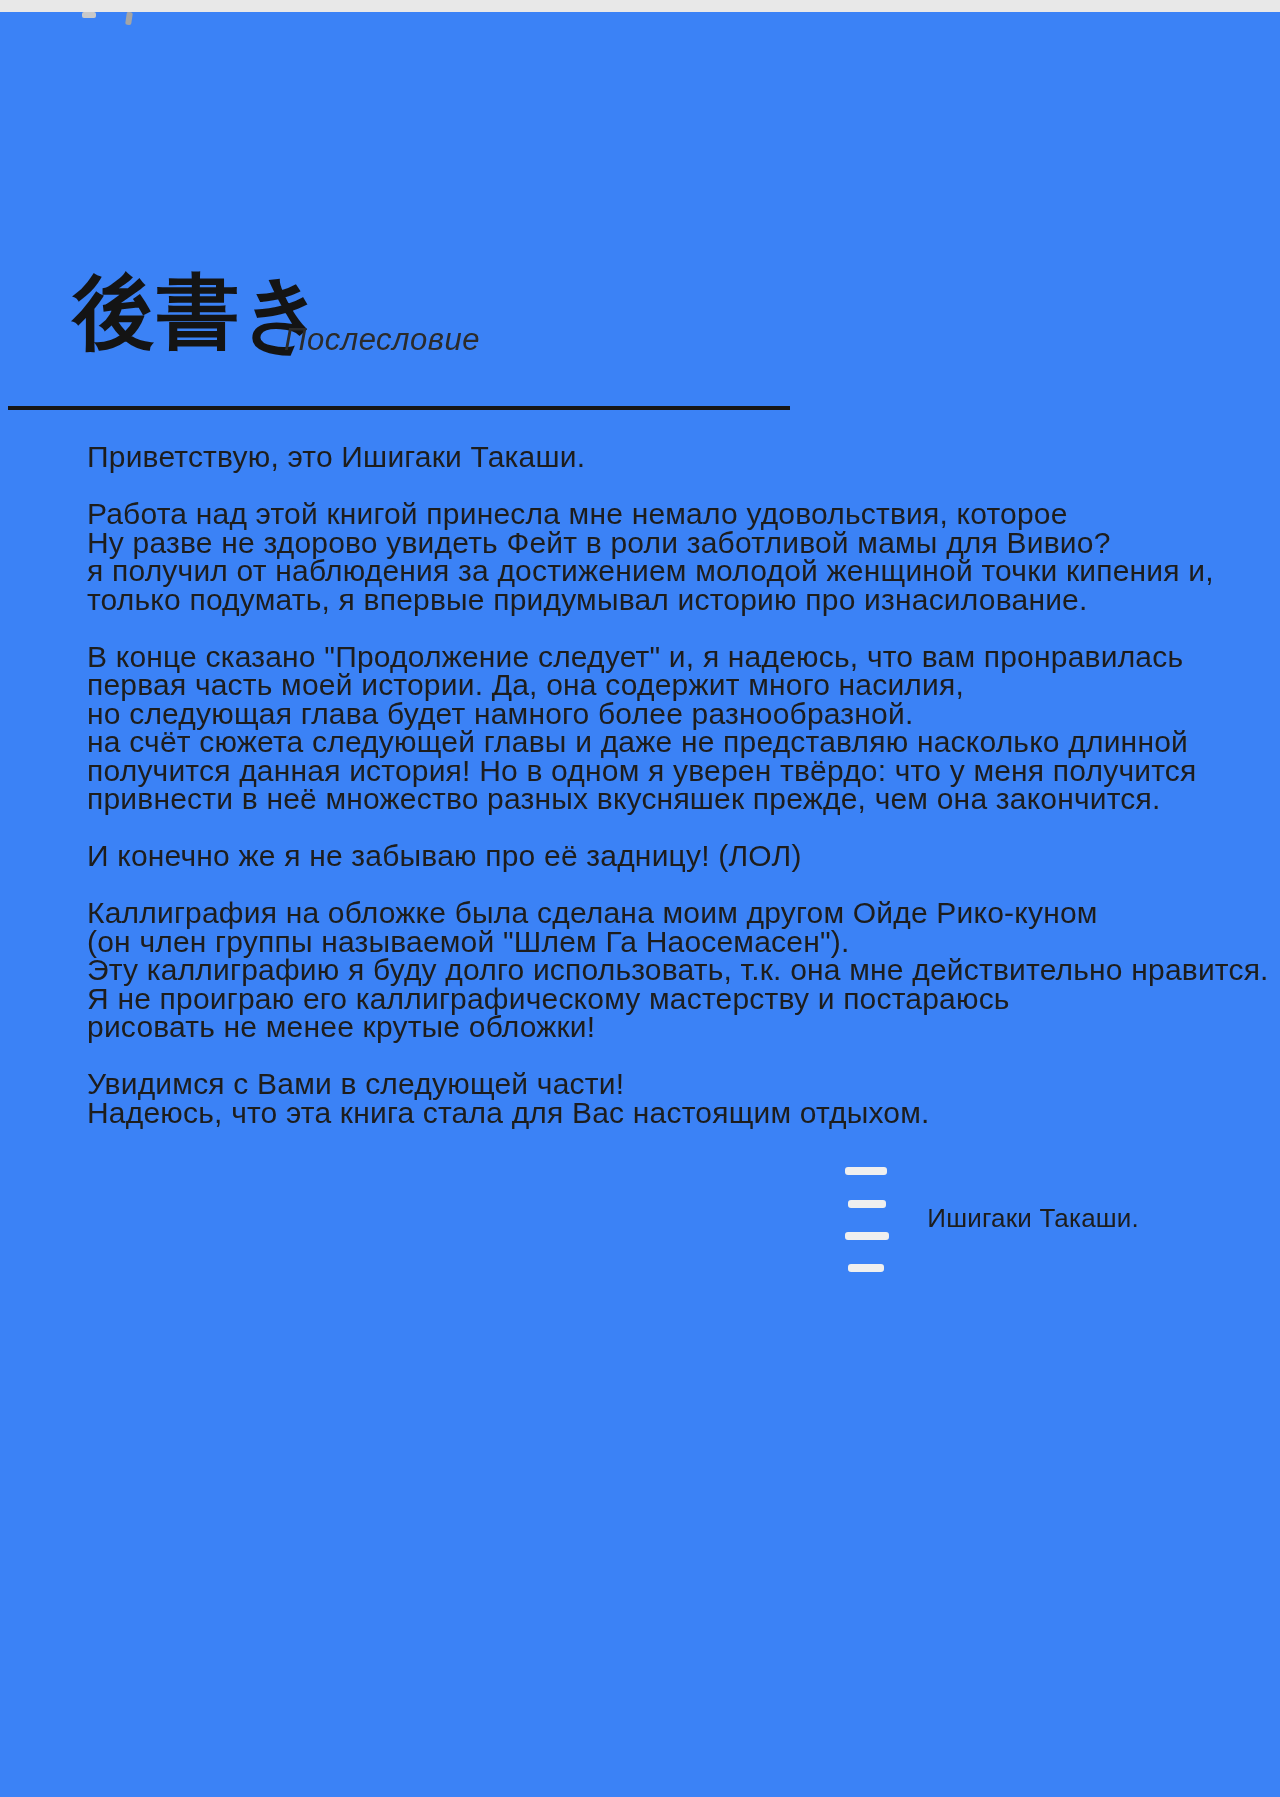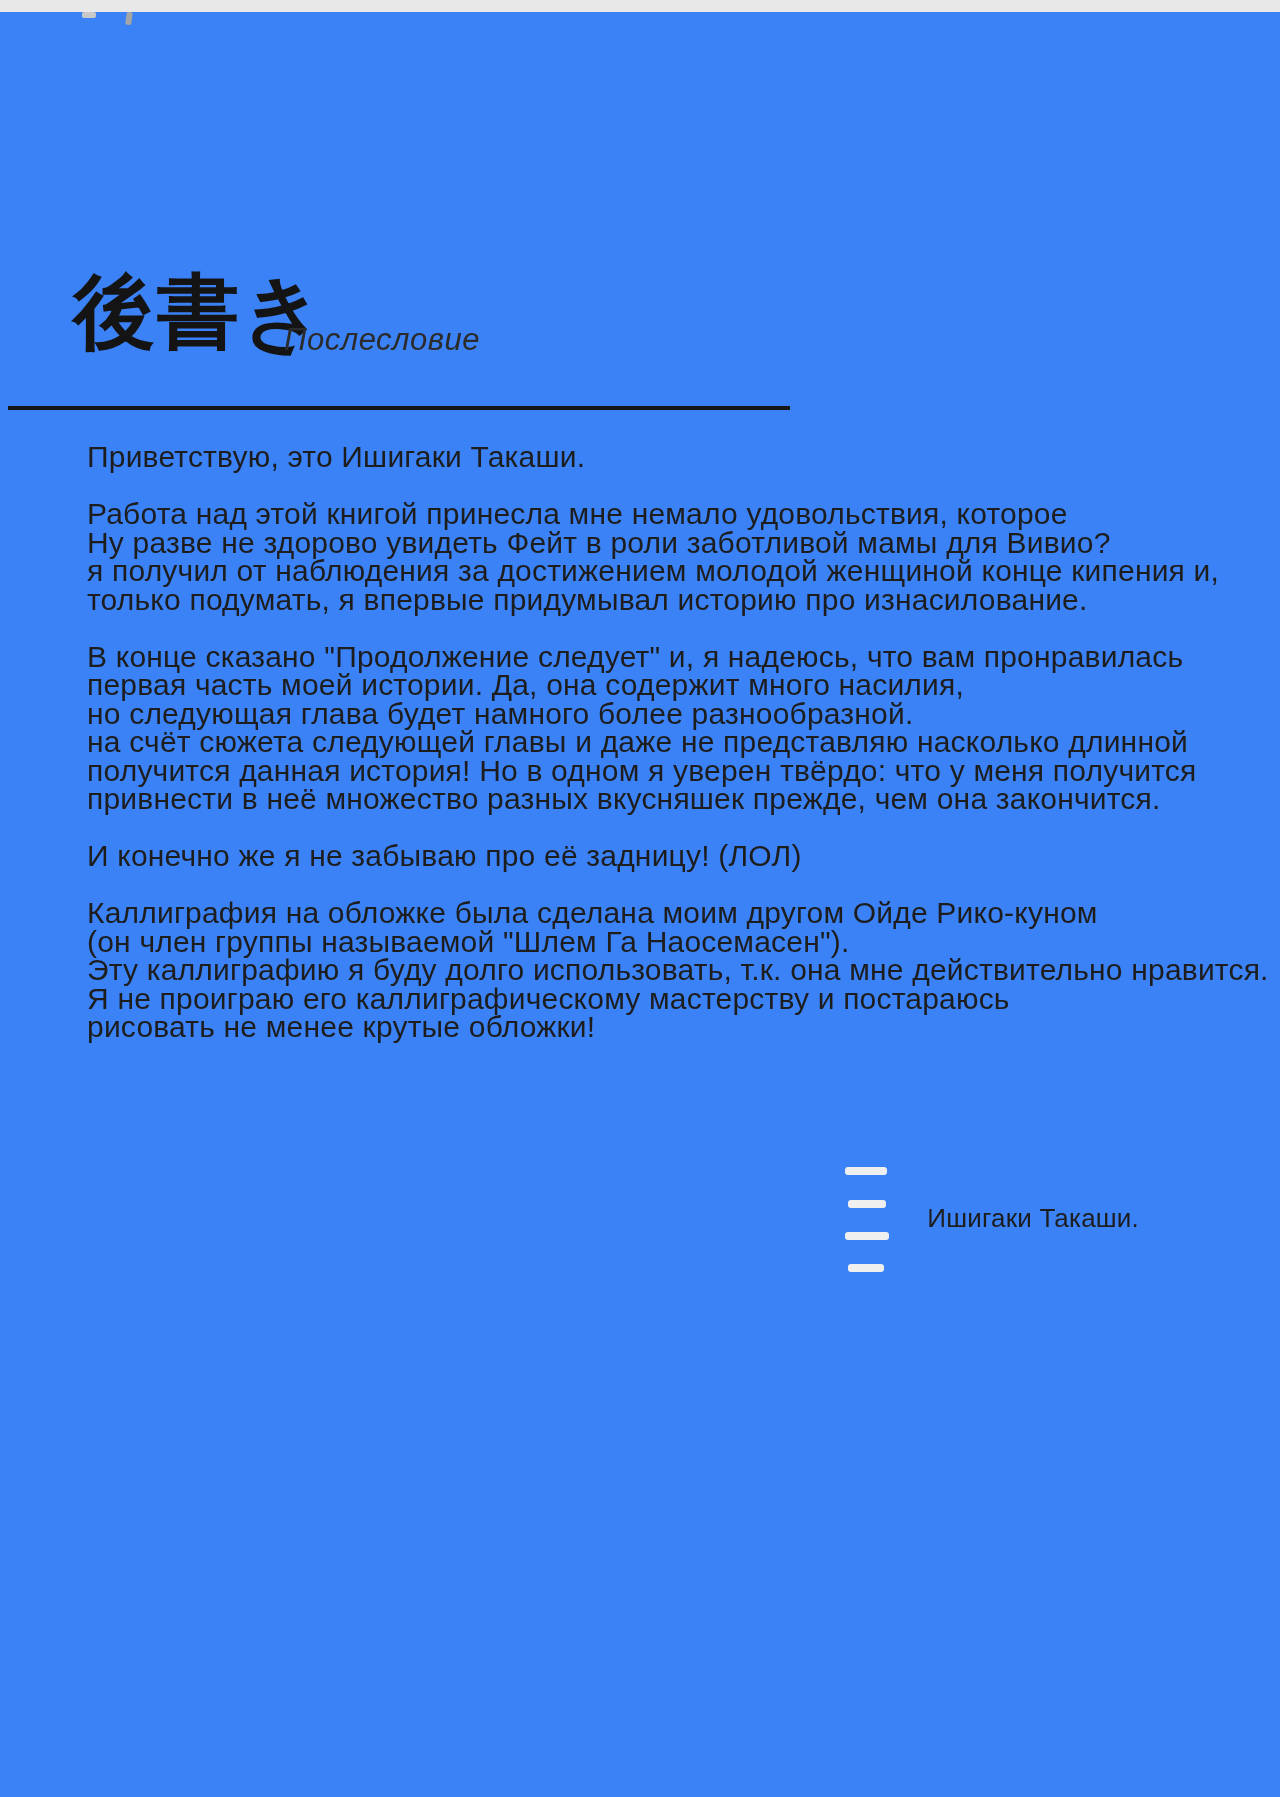--- a/index.html
+++ b/index.html
@@ -109,38 +109,42 @@
   <div class="title-ru">Послесловие</div>
   <div class="header-rule"></div>
 
   <div class="afterword">
       <div class="para">
         <div class="line">Приветствую, это Ишигаки Такаши.</div>
       </div>
       <div class="para">
         <div class="line">Работа над этой книгой принесла мне немало удовольствия, которое</div>
         <div class="line">Ну разве не здорово увидеть Фейт в роли заботливой мамы для Вивио?</div>
-        <div class="line">я получил от наблюдения за достижением молодой женщиной конце кипения и,</div>
+        <div class="line">я получил от наблюдения за достижением молодой женщиной точки кипения и,</div>
         <div class="line">только подумать, я впервые придумывал историю про изнасилование.</div>
       </div>
       <div class="para">
         <div class="line">В конце сказано "Продолжение следует" и, я надеюсь, что вам пронравилась</div>
         <div class="line">первая часть моей истории. Да, она содержит много насилия,</div>
         <div class="line">но следующая глава будет намного более разнообразной.</div>
         <div class="line">на счёт сюжета следующей главы и даже не представляю насколько длинной</div>
         <div class="line">получится данная история! Но в одном я уверен твёрдо: что у меня получится</div>
         <div class="line">привнести в неё множество разных вкусняшек прежде, чем она закончится.</div>
       </div>
       <div class="para">
         <div class="line">И конечно же я не забываю про её задницу! (ЛОЛ)</div>
       </div>
       <div class="para">
         <div class="line">Каллиграфия на обложке была сделана моим другом Ойде Рико-куном</div>
         <div class="line">(он член группы называемой "Шлем Га Наосемасен").</div>
         <div class="line">Эту каллиграфию я буду долго использовать, т.к. она мне действительно нравится.</div>
         <div class="line">Я не проиграю его каллиграфическому мастерству и постараюсь</div>
         <div class="line">рисовать не менее крутые обложки!</div>
       </div>
+      <div class="para">
+        <div class="line">Увидимся с Вами в следующей части!</div>
+        <div class="line">Надеюсь, что эта книга стала для Вас настоящим отдыхом.</div>
+      </div>
     </div>
 
   <div class="signature">Ишигаки Такаши.</div>
 
 </div>
 
 </body></html>

